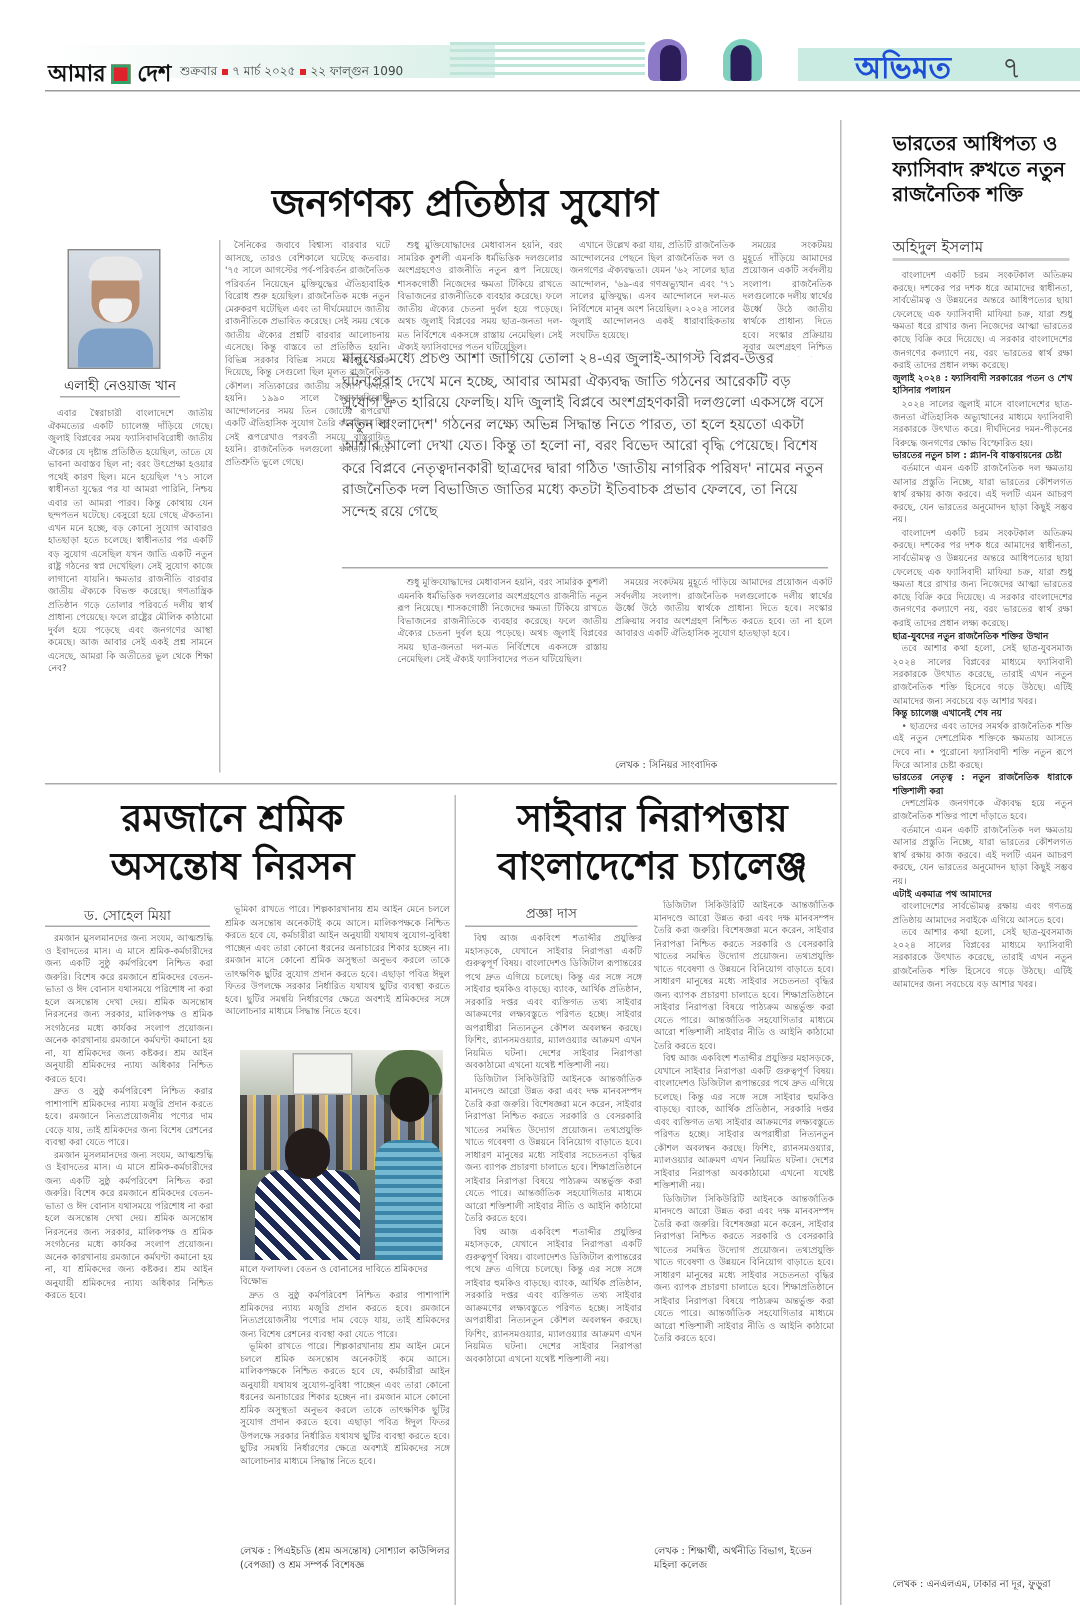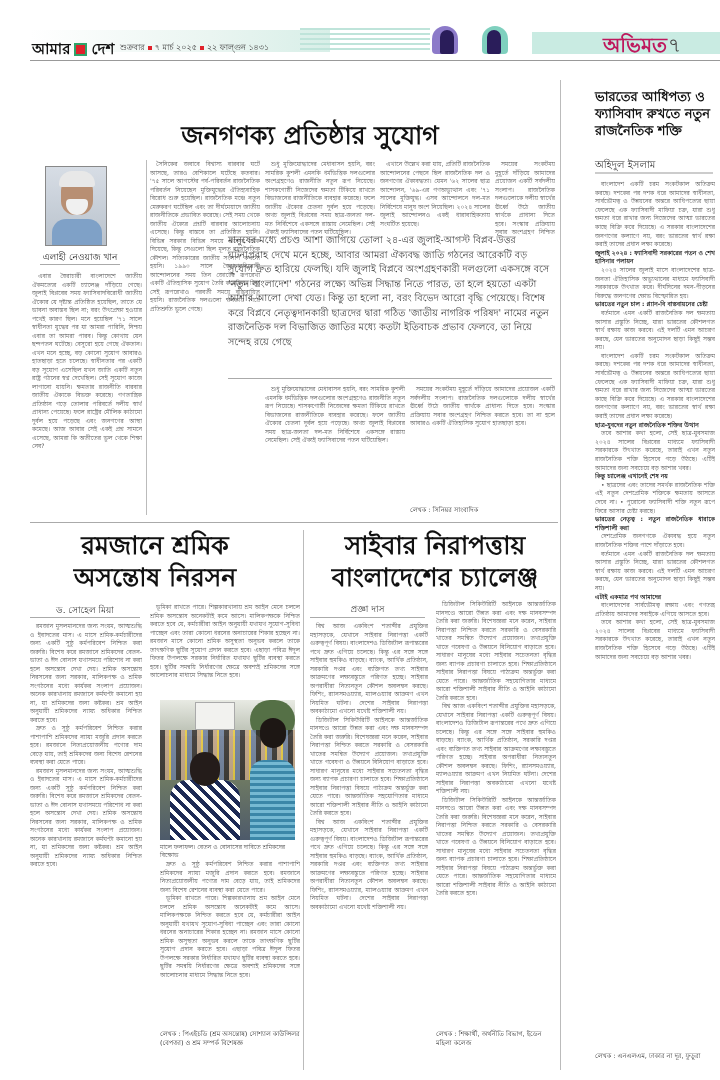--- a/index.html
+++ b/index.html
@@ -17,21 +17,21 @@
   .logo-mark { width: 13px; height: 13px; border: 2px solid #2fa46a; background: #e0222b; display: inline-block; }
   .dateline { position: absolute; left: 120px; top: 41px; font-size: 8px; color: #444; display: flex; align-items: center; gap: 3px; }
   .date-dot { width: 4px; height: 4px; background: #e0222b; display: inline-block; }
   .head-faces { position: absolute; left: 432px; top: 26px; width: 110px; height: 28px; }
   .face { position: absolute; top: 0; width: 26px; height: 28px; border-radius: 13px 13px 4px 4px; }
   .face.f1 { left: 0; background: #8c7ac9; }
   .face.f1::after { content: ""; position: absolute; left: 8px; top: 4px; width: 14px; height: 24px; background: #2a1d5a; border-radius: 7px 7px 2px 2px; }
   .face.f2 { left: 50px; background: #7fd0be; }
   .face.f2::after { content: ""; position: absolute; left: 5px; top: 4px; width: 14px; height: 24px; background: #2a1d5a; border-radius: 7px 7px 2px 2px; }
   .section-band { position: absolute; left: 532px; top: 32px; width: 188px; height: 22px; background: #c9ebe2; }
-  .section-name { position: absolute; left: 570px; top: 30px; font-family: "DejaVu Serif", serif; font-size: 20px; color: #be185d; font-weight: bold; margin-left: 33px; }
+  .section-name { position: absolute; left: 570px; top: 30px; font-family: "DejaVu Serif", serif; font-size: 20px; color: #1d4ed8; font-weight: bold; }
   .page-num { position: absolute; left: 668px; top: 30px; font-size: 20px; color: #444; }
   .top-rule { position: absolute; left: 30px; top: 60px; width: 690px; height: 1px; background: #999; }
 
   
   .lead-title { position: absolute; left: 100px; top: 86px; width: 420px; text-align: center;
     font-family: "DejaVu Serif", serif; font-size: 25px; line-height: 33px; color: #111; }
   .author-photo { position: absolute; left: 45px; top: 166px; width: 62px; height: 80px;
     background: linear-gradient(180deg, #d7dde5 0%, #b9c2cc 100%); border: 1px solid #888; overflow: hidden; }
   .author-photo .head { position: absolute; left: 15px; top: 8px; width: 32px; height: 40px; border-radius: 16px 16px 14px 14px; background: #b88f73; }
   .author-photo .hair { position: absolute; left: 13px; top: 4px; width: 36px; height: 16px; border-radius: 18px 18px 4px 4px; background: #e8e8e8; }
@@ -86,21 +86,21 @@
   <div class="logo">
     <span>আমার</span>
     <span class="logo-mark"></span>
     <span>দেশ</span>
   </div>
   <div class="dateline">
     <span>শুক্রবার</span>
     <span class="date-dot"></span>
     <span>৭ মার্চ ২০২৫</span>
     <span class="date-dot"></span>
-    <span>২২ ফাল্গুন ১৪৩১</span>
+    <span>২২ ফাল্গুন 1090</span>
   </div>
   <div class="head-faces">
     <div class="face f1"></div>
     <div class="face f2"></div>
   </div>
   <div class="section-band"></div>
   <div class="section-name">অভিমত</div>
   <div class="page-num">৭</div>
   <div class="top-rule"></div>
 </div>

